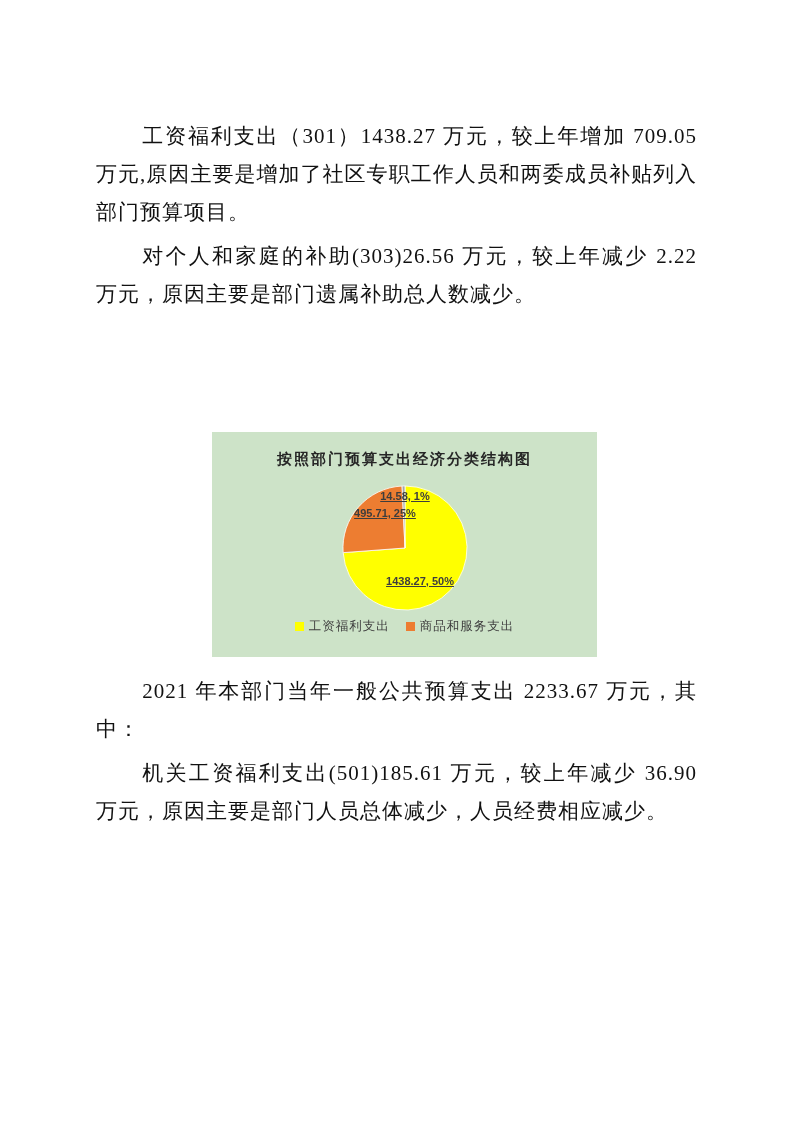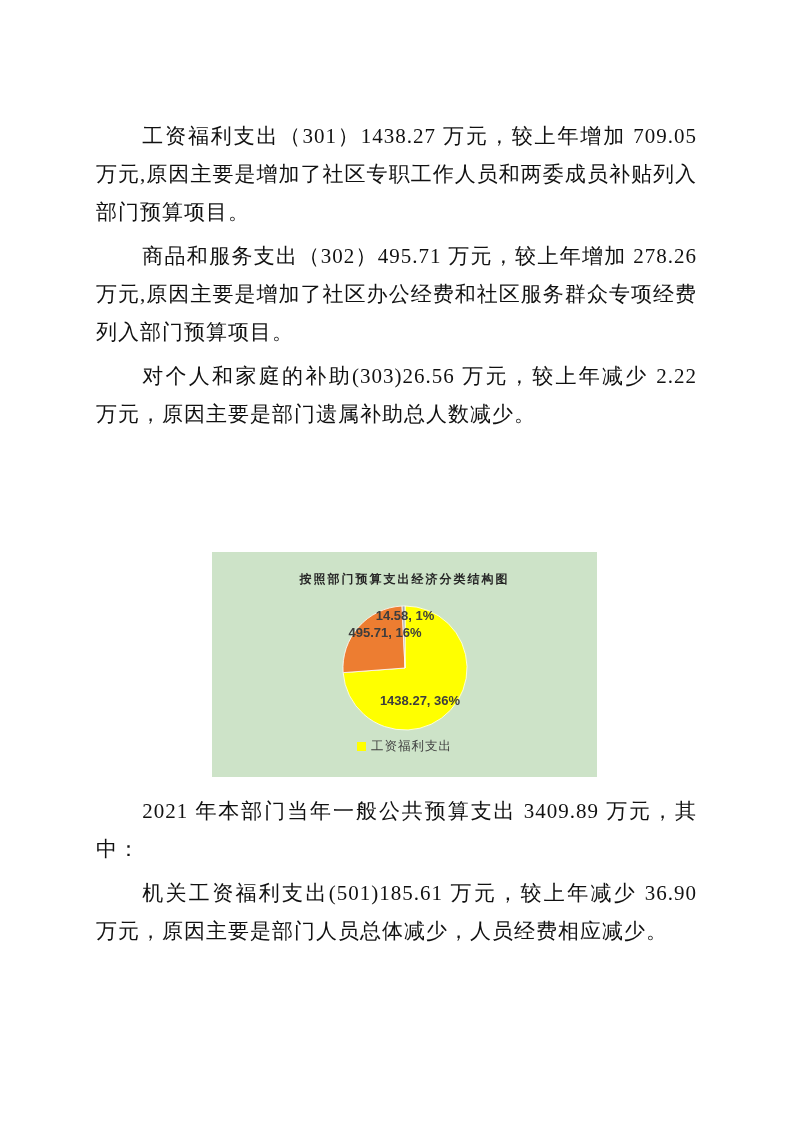--- a/index.html
+++ b/index.html
@@ -27,35 +27,36 @@
   .chart{
     position:relative;
     margin:119px 0 15px 116px;
     width:385px;height:225px;
     font-family:"Liberation Sans","DejaVu Sans",sans-serif;
     text-indent:0;
   }
   .chart-title{
     position:absolute;top:8px;left:0;width:100%;
     text-align:center;
-    font-size:12px;font-weight:700;
+    font-size:15px;font-weight:700;
     letter-spacing:2px;
     color:#262626;
   }
   .pie-svg{
     position:absolute;left:130px;top:53px;
     width:126px;height:126px;
   }
   .dl{
     position:absolute;
     transform:translate(-50%,-50%);
-    font-size:13px;font-weight:600;
+    font-size:11px;font-weight:600;
     color:#3d3d3d;
     white-space:nowrap;
     letter-spacing:0;
+    text-decoration:underline;
   }
   .dl0{left:208px;top:149px;}
   .dl1{left:173px;top:81px;}
   .dl2{left:193px;top:64px;}
   .legend{
     position:absolute;bottom:12px;left:0;width:100%;
     display:flex;justify-content:center;align-items:center;gap:16px;
     font-size:12.5px;color:#404040;
     letter-spacing:1px;
   }
@@ -63,44 +64,47 @@
   .swatch{width:9px;height:9px;display:inline-block;flex:0 0 auto;}
 </style>
 </head>
 <body>
 
 <div class="page">
   <div class="body-text">
 
     <p>工资福利支出（301）1438.27 万元，较上年增加 709.05 万元,原因主要是增加了社区专职工作人员和两委成员补贴列入部门预算项目。</p>
 
-    <p>商品和服务支出（302）495.71 万元，较上年增加 278.26 万元,原因主要是增加了社区办公经费和社区服务群众专项经费列入部门预算项目。</p>
 
     <p>对个人和家庭的补助(303)26.56 万元，较上年减少 2.22 万元，原因主要是部门遗属补助总人数减少。</p>
 
     <div class="chart" style="background: rgb(205, 227, 200);">
       <div class="chart-title">按照部门预算支出经济分类结构图</div>
 
       <svg class="pie-svg" viewBox="-64 -64 128 128" xmlns="http://www.w3.org/2000/svg">
           <path d="M0 0 L0.00 -63.00 A63 63 0 1 1 -62.82 4.70 Z" fill="#ffff00" stroke="#ffffff" stroke-width="0.8"></path>
           <path d="M0 0 L-62.82 4.70 A63 63 0 0 1 -2.96 -62.93 Z" fill="#ed7d31" stroke="#ffffff" stroke-width="0.8"></path>
           <path d="M0 0 L-2.96 -62.93 A63 63 0 0 1 -0.00 -63.00 Z" fill="#a6a6a6" stroke="#ffffff" stroke-width="0.8"></path>
         </svg>
 
-      <div class="dl dl0" style="color: rgb(61, 61, 61);">1438.27, 36%</div>
-      <div class="dl dl1" style="color: rgb(61, 61, 61);">495.71, 16%</div>
+      <div class="dl dl0" style="color: rgb(61, 61, 61);">1438.27, 50%</div>
+      <div class="dl dl1" style="color: rgb(61, 61, 61);">495.71, 25%</div>
       <div class="dl dl2" style="color: rgb(61, 61, 61);">14.58, 1%</div>
 
       <div class="legend">
         <span class="legend-item">
           <span class="swatch" style="background: rgb(255, 255, 0);"></span>
           <span>工资福利支出</span>
         </span>
+        <span class="legend-item">
+          <span class="swatch" style="background: rgb(237, 125, 49);"></span>
+          <span>商品和服务支出</span>
+        </span>
       </div>
     </div>
 
 
-    <p>2021 年本部门当年一般公共预算支出 3409.89 万元，其中：</p>
+    <p>2021 年本部门当年一般公共预算支出 2233.67 万元，其中：</p>
 
     <p>机关工资福利支出(501)185.61 万元，较上年减少 36.90 万元，原因主要是部门人员总体减少，人员经费相应减少。</p>
 
   </div>
 </div>
 
 </body></html>

